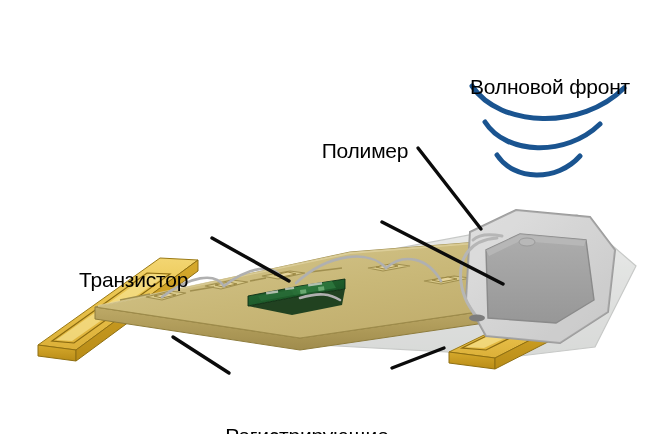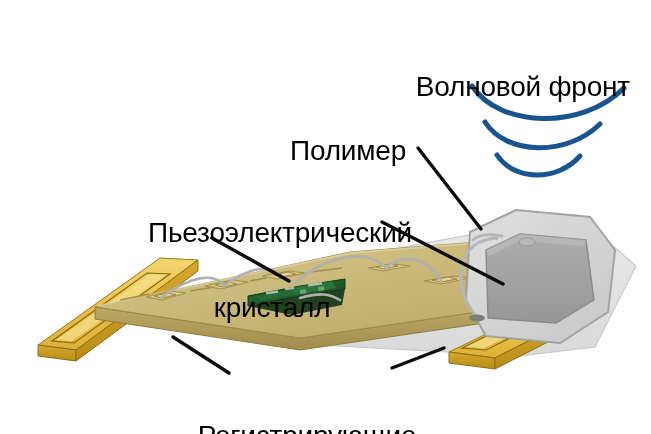--- a/index.html
+++ b/index.html
@@ -6,21 +6,21 @@
   #stage{
     position:relative;
     width:651px;height:434px;
     background:#ffffff;
     overflow:hidden;
     font-family:"Liberation Sans","DejaVu Sans",sans-serif;
   }
   .lbl{
     position:absolute;
     color:#000000;
-    font-size:28px;
+    font-size:21px;
     line-height:25px;
     font-weight:400;
     white-space:pre;
     letter-spacing:-0.2px;
   }
   .lbl.right{text-align:right;}
   .lbl.center{text-align:center;}
   svg.layer{position:absolute;left:0;top:0;width:651px;height:434px;overflow:visible;}
   .leader{stroke:#0b0b0b;stroke-width:3.4;fill:none;stroke-linecap:round;}
   .wave{fill:none;stroke-linecap:round;}
@@ -178,28 +178,27 @@
     <line class="leader" x1="382" y1="222" x2="503" y2="284"></line>
     <line class="leader" x1="212" y1="238" x2="289" y2="281"></line>
     <line class="leader" x1="173" y1="337" x2="229" y2="373"></line>
     <line class="leader" x1="392" y1="368" x2="444" y2="348"></line>
   </svg>
 
   <div class="lbl right" style="left:400px; top:24px; width:230px;">
     <div>Волновой фронт</div>
   </div>
 
-  <div class="lbl center" style="left:268px; top:88px; width:160px;">
+  <div class="lbl center" style="left:285px; top:88px; width:160px;">
     <div>Полимер</div>
   </div>
 
-  <div class="lbl center" style="left:148px; top:170px; width:248px;">
-    <div>Пьезоэлектрический</div>
-    <div>кристалл</div>
-  </div>
-
+
+  <div class="lbl" style="left:79px; top:217px;">
+    <div>Транзистор</div>
+  </div>
 
   <div class="lbl center" style="left:196px; top:373px; width:222px;">
     <div>Регистрирующие</div>
     
   </div>
 
 </div>
 
 </body></html>

